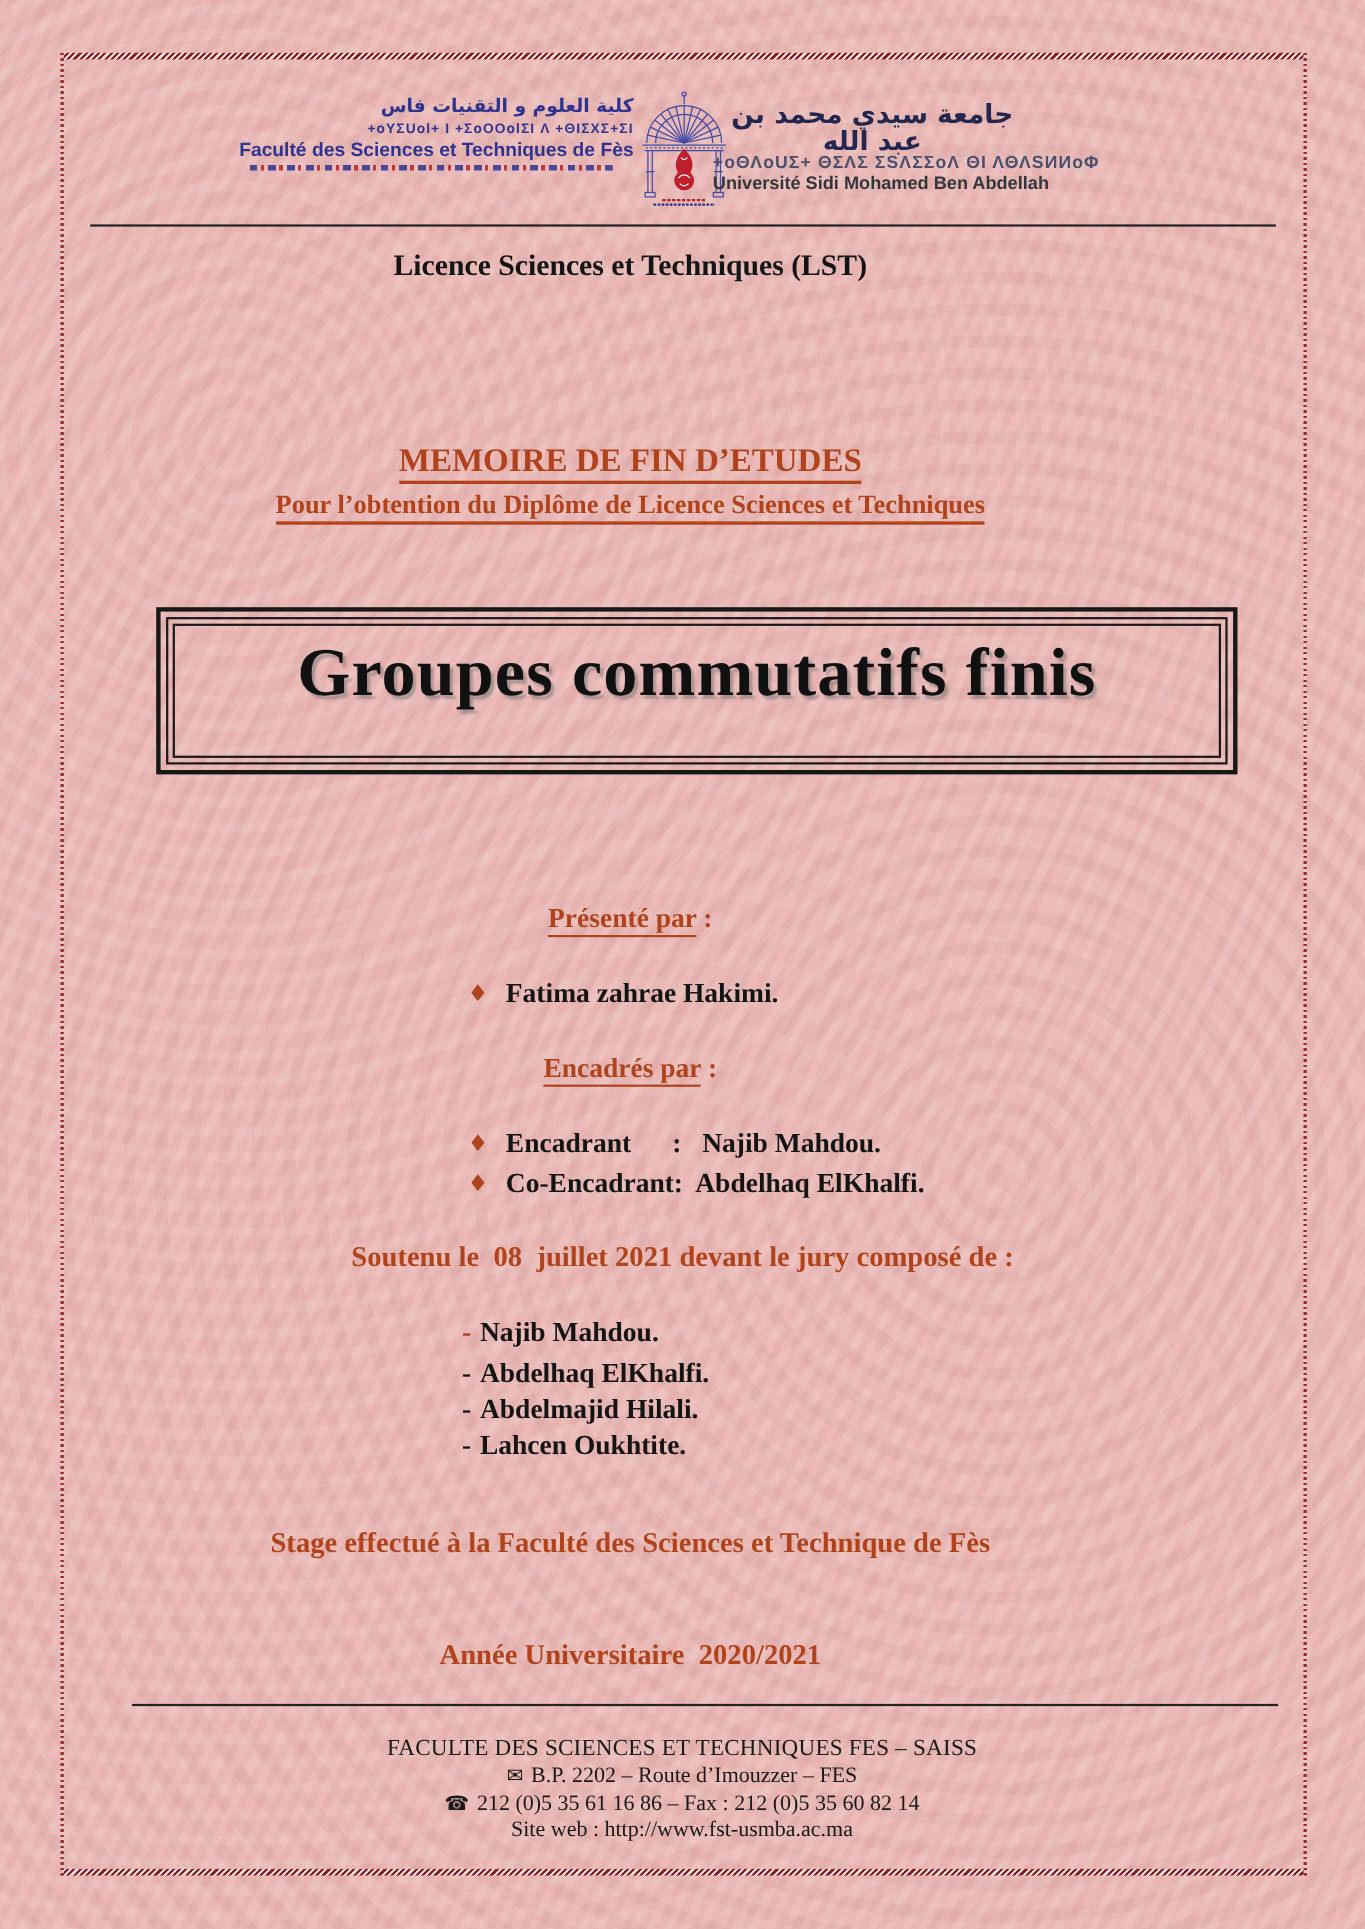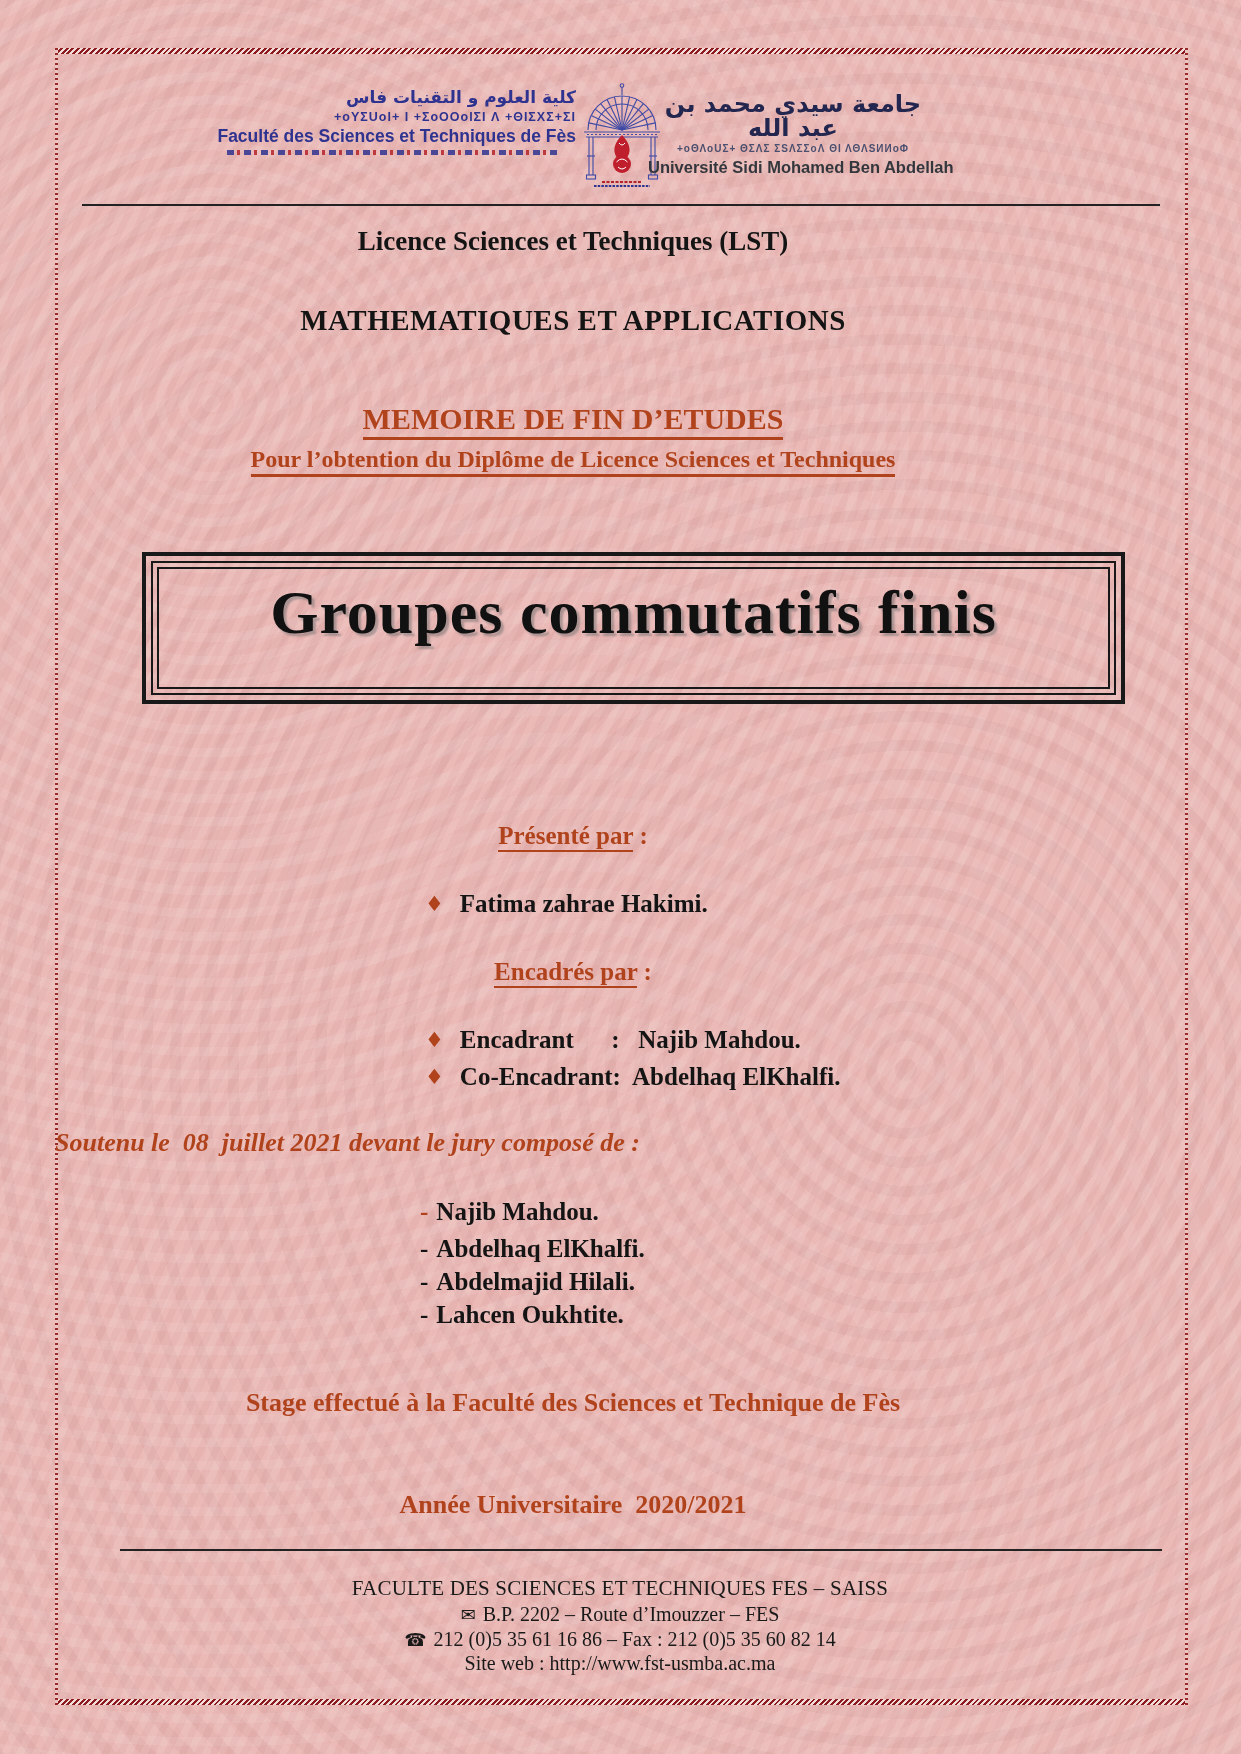--- a/index.html
+++ b/index.html
@@ -25,30 +25,30 @@
   .hblock{position:absolute;text-align:center;}
   .hleft{left:208px;top:86px;width:368px;color:#2f3390;text-align:right;}
   .hleft .ar{font-family:"DejaVu Sans",sans-serif;font-size:17px;font-weight:bold;line-height:22px;}
   .tif{font-family:"Liberation Sans",sans-serif;font-size:12.5px;font-weight:bold;letter-spacing:1px;line-height:18px;white-space:nowrap;}
   .hleft .fr{font-family:"Liberation Sans",sans-serif;font-size:17.5px;font-weight:bold;line-height:21px;white-space:nowrap;}
   .microbar{height:5px;margin:3px auto 0;opacity:.85;
     background:repeating-linear-gradient(90deg,#2f3390 0 7px,transparent 7px 10px,#b4232a 10px 13px,transparent 13px 17px);}
   .hleft .microbar{width:330px;}
   .hright{left:648px;top:92px;width:290px;}
   .hright .ar{font-family:"DejaVu Sans",sans-serif;font-size:24px;font-weight:bold;color:#23264f;line-height:24px;}
-  .hright .tif{color:#4a4f6e;font-size:10px;}
+  .hright .tif{color:#4a4f6e;font-size:16px;}
   .hright .fr{font-family:"Liberation Sans",sans-serif;font-size:16.5px;font-weight:bold;color:#33373d;white-space:nowrap;}
   .emblem{position:absolute;left:578px;top:80px;width:88px;height:110px;}
 
   .rule{position:absolute;background:#222;}
   .rule-top{top:204px;left:82px;width:1078px;height:2px;}
   .rule-bottom{top:1549px;left:120px;width:1042px;height:2px;}
 
   .col{position:absolute;left:55px;width:1010px;text-align:center;color:#141414;padding-left:13px;}
-  .colwide{position:absolute;left:55px;width:1131px;text-align:left;font-style:italic;}
+  .colwide{position:absolute;left:55px;width:1131px;text-align:center;}
   .accent{color:#b0431c;}
   .b{font-weight:bold;}
   .u3{border-bottom:3px solid currentColor;padding-bottom:2px;}
   .u2{border-bottom:2.5px solid currentColor;padding-bottom:1px;}
   .pre{white-space:pre;}
 
   .t-program{top:226px;font-size:27px;}
   .t-field{top:304px;font-size:29px;letter-spacing:.5px;}
   .t-memoire{top:402px;font-size:30px;}
   .t-subtitle{top:446px;font-size:24px;}
@@ -145,21 +145,20 @@
 
   <div class="hblock hright">
     <div class="ar">جامعة سيدي محمد بن عبد الله</div>
     <div class="tif">+oΘΛoUΣ+ ΘΣΛΣ ΣSΛΣΣoΛ ΘΙ ΛΘΛSИИoΦ</div>
     <div class="fr">Université Sidi Mohamed Ben Abdellah</div>
   </div>
 
   <div class="rule rule-top"></div>
 
   <div class="col t-program b">Licence Sciences et Techniques (LST)</div>
-  <div class="col t-field b">MATHEMATIQUES ET APPLICATIONS</div>
   <div class="col t-memoire b accent"><span class="u3">MEMOIRE DE FIN D’ETUDES</span></div>
   <div class="col t-subtitle b accent"><span class="u3">Pour l’obtention du Diplôme de Licence Sciences et Techniques</span></div>
 
   <div class="tbox">
     <div class="tbox2">
       <div class="tbox3">
         <div class="thesis">Groupes commutatifs finis</div>
       </div>
     </div>
   </div>

